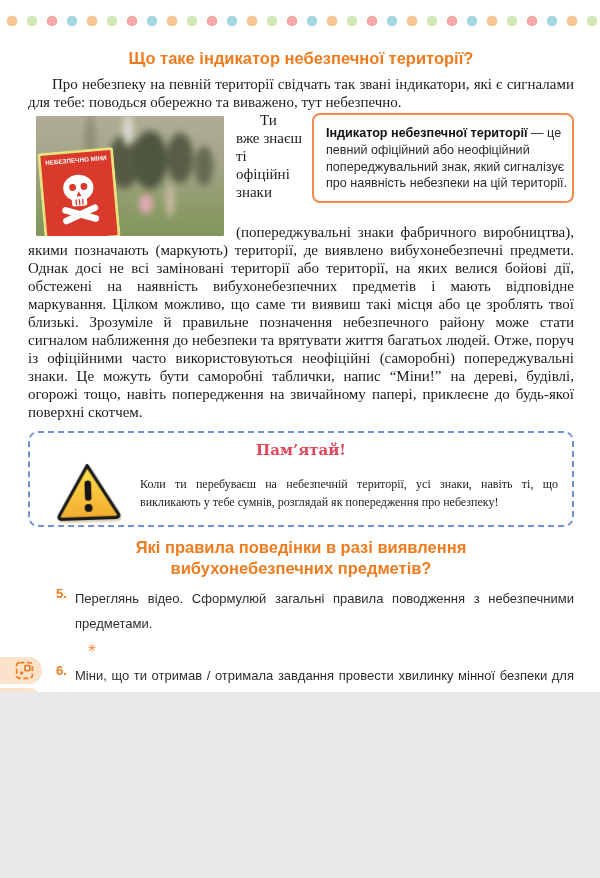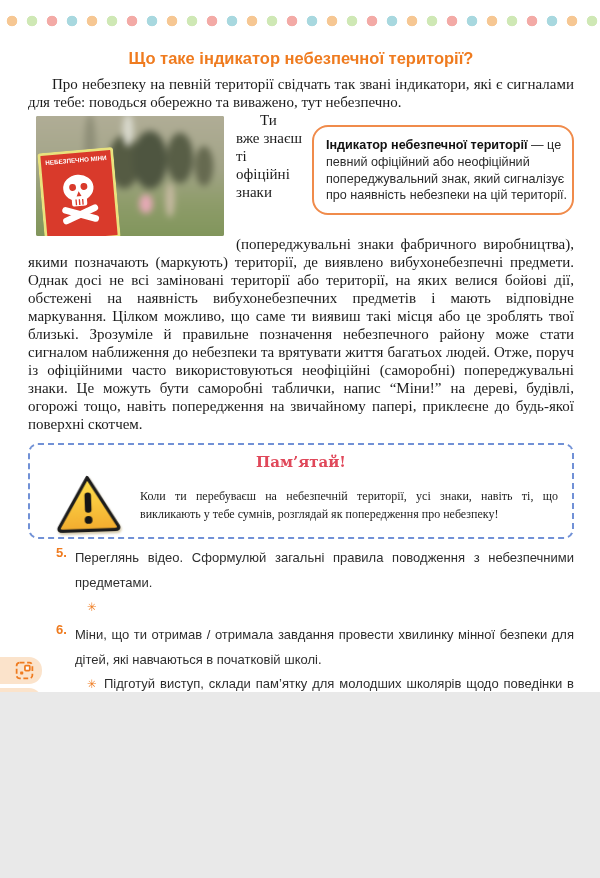--- a/index.html
+++ b/index.html
@@ -25,22 +25,22 @@
   h1.head {
     color:#ef7b1f; font-size:16.5px; font-weight:bold; text-align:center;
     margin-top:10px; margin-bottom:7px; line-height:20px;
   }
   .para {
     font-family:Liberation Serif, serif;
     font-size:15px; line-height:18px; text-align:justify; color:#1b1b1b;
   }
   .indent { text-indent:24px; }
   .defbox {
-    float:right; width:262px; margin:14px 0 20px 10px;
-    border:2px solid #f08b4b; border-radius:16px;
+    float:right; width:262px; margin:2px 0 20px 10px;
+    border:2px solid #f08b4b; border-radius:8px;
     padding:10px 0 9px 12px;
     font-size:12.6px; line-height:16.8px; color:#2b2b2b; text-align:left;
   }
   .defbox b { color:#111; }
   .photo {
     float:left; width:188px; height:120px; margin:5px 12px 4px 8px;
     position:relative; overflow:hidden; border-radius:2px; background:#9aa080;
   }
   .photo .bg {
     position:absolute; inset:-8px; filter:blur(3px);
@@ -164,20 +164,21 @@
               <stop offset="1" stop-color="#f2ab2e"></stop>
           </linearGradient>
         </defs>
         <path d="M52 7 L97 82 Q100 88 92 88 L12 88 Q4 88 7 82 Z" fill="url(#wg)" stroke="#1c1c1c" stroke-width="5" stroke-linejoin="round"></path>
         <rect x="47" y="30" width="10" height="31" rx="5" fill="#151515"></rect>
         <circle cx="52" cy="72" r="6" fill="#151515"></circle>
       </svg>
       <p class="rtext">Коли ти перебуваєш на небезпечній території, усі знаки, навіть ті, що викликають у тебе сумнів, розглядай як попередження про небезпеку!</p>
     </div>
 
+    <h2 class="head2">Які правила поведінки в разі виявлення вибухонебезпечних предметів?</h2>
 
     <div class="task">
       <span class="tnum">5.</span>
       <div class="ttext">Переглянь відео. Сформулюй загальні правила поводження з небезпечними предметами.</div>
     </div>
     <div class="sub">
       <span class="tbul">✳</span>
     </div>
 
     <div class="task">

